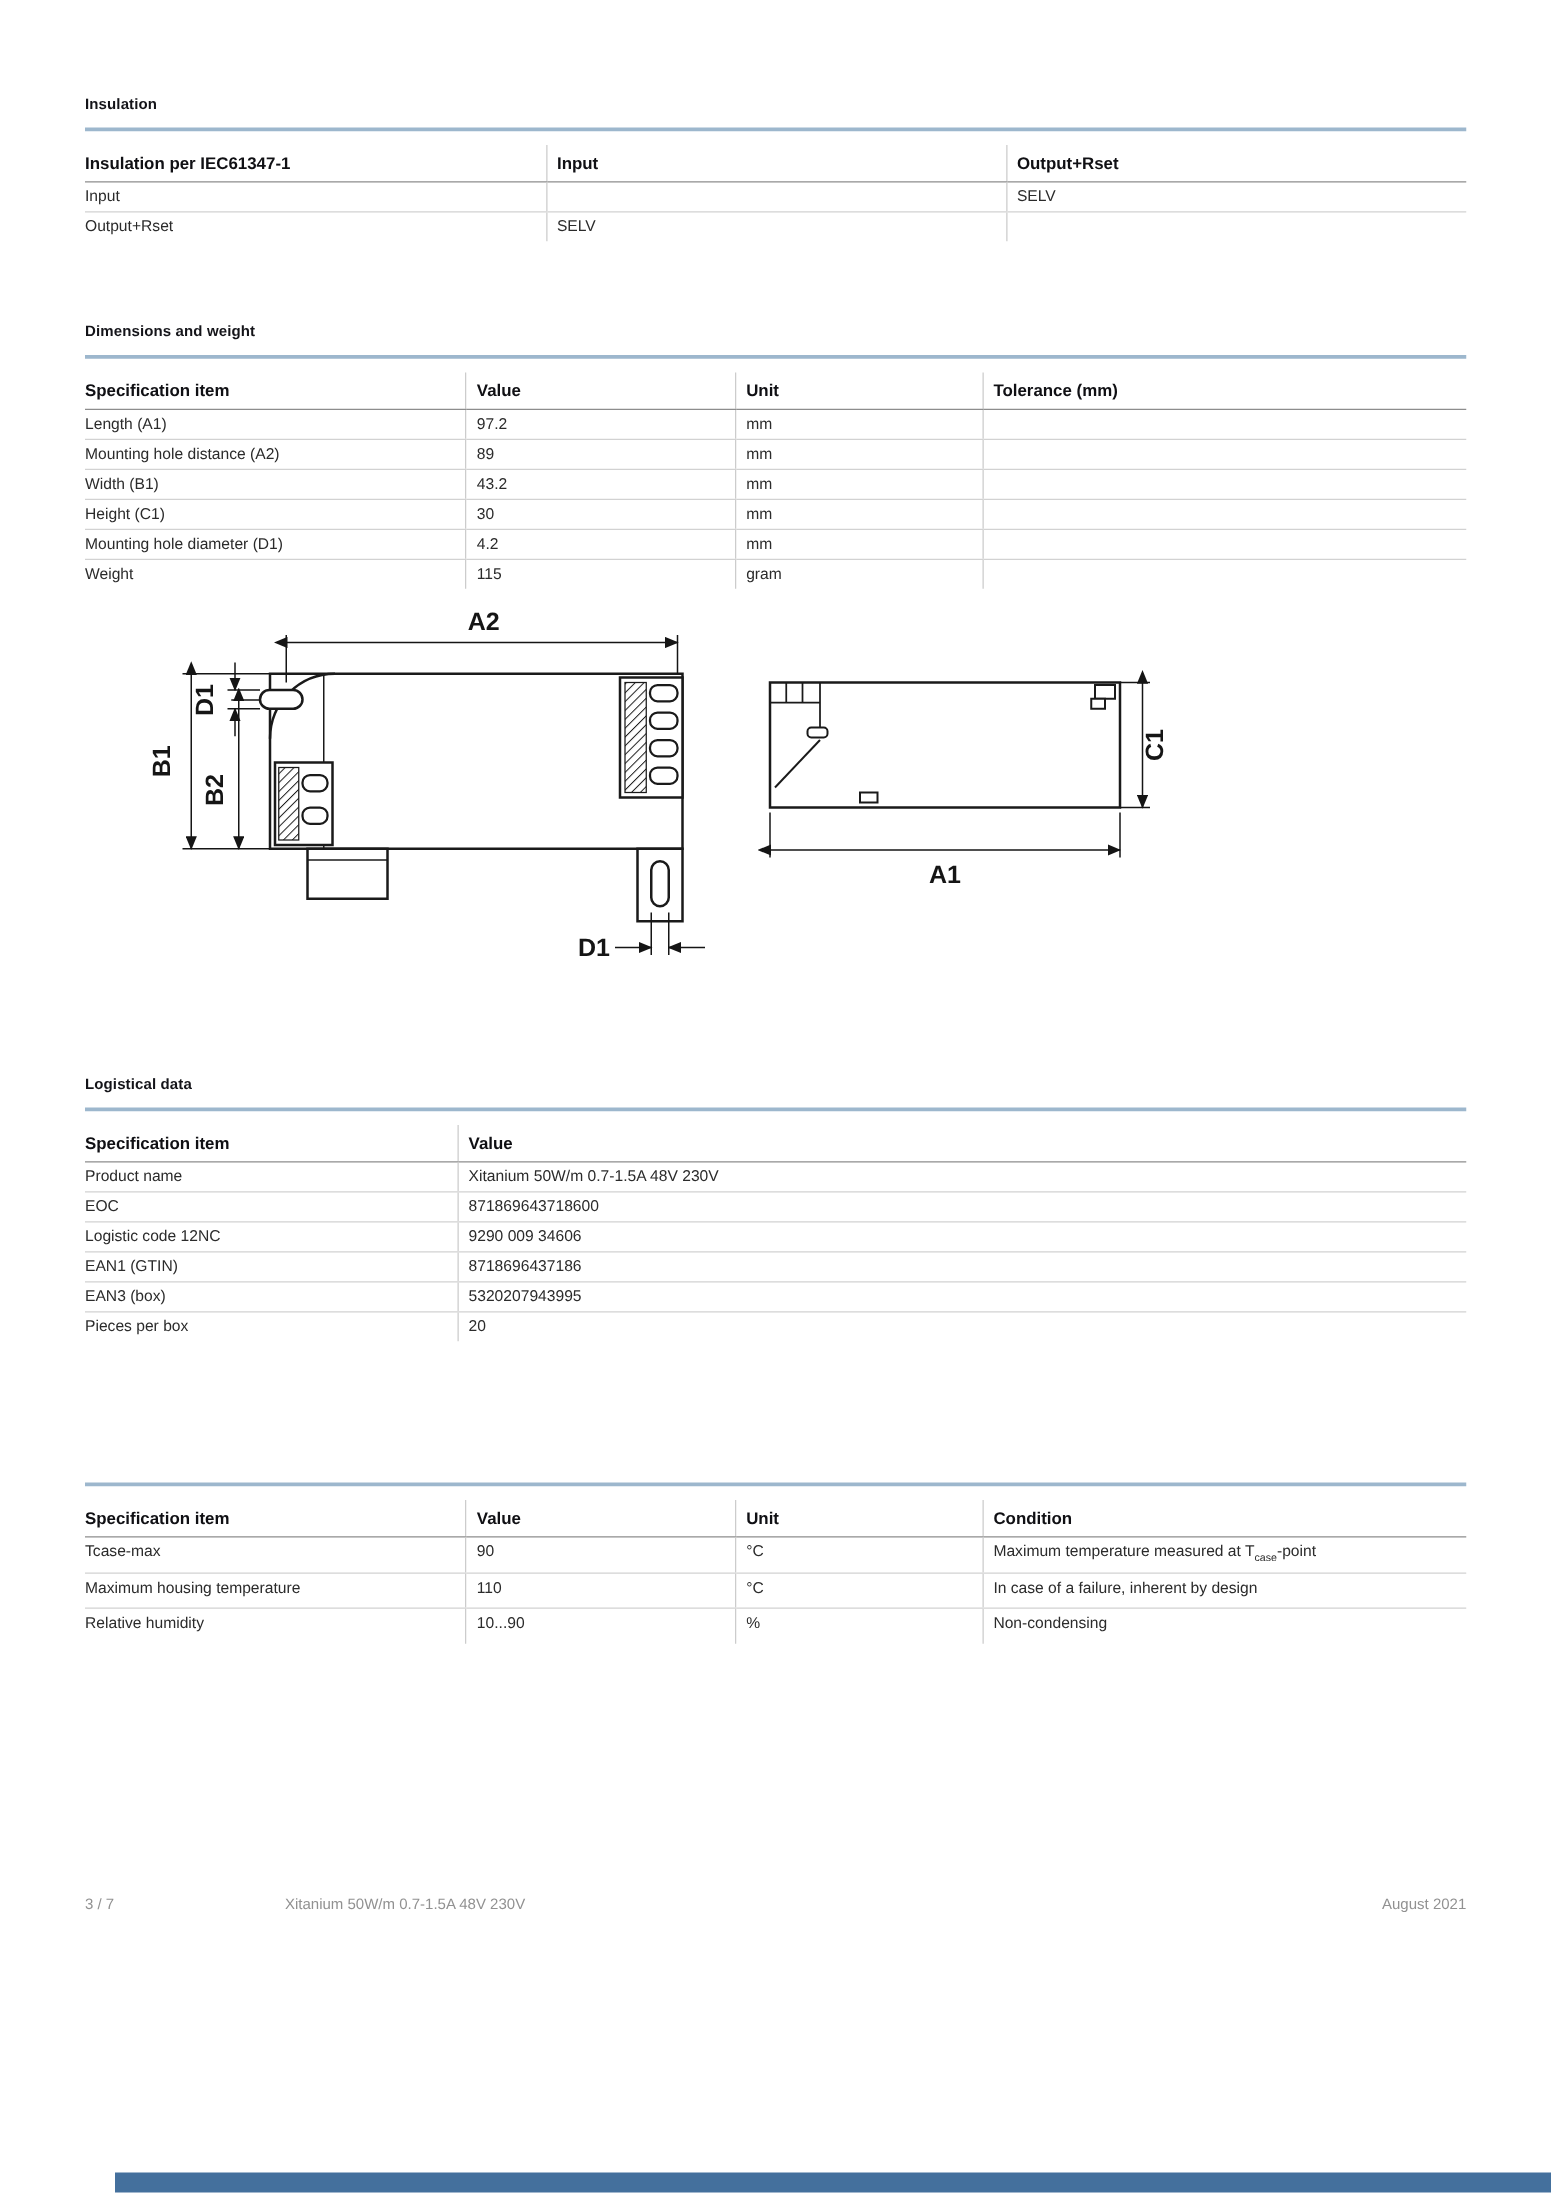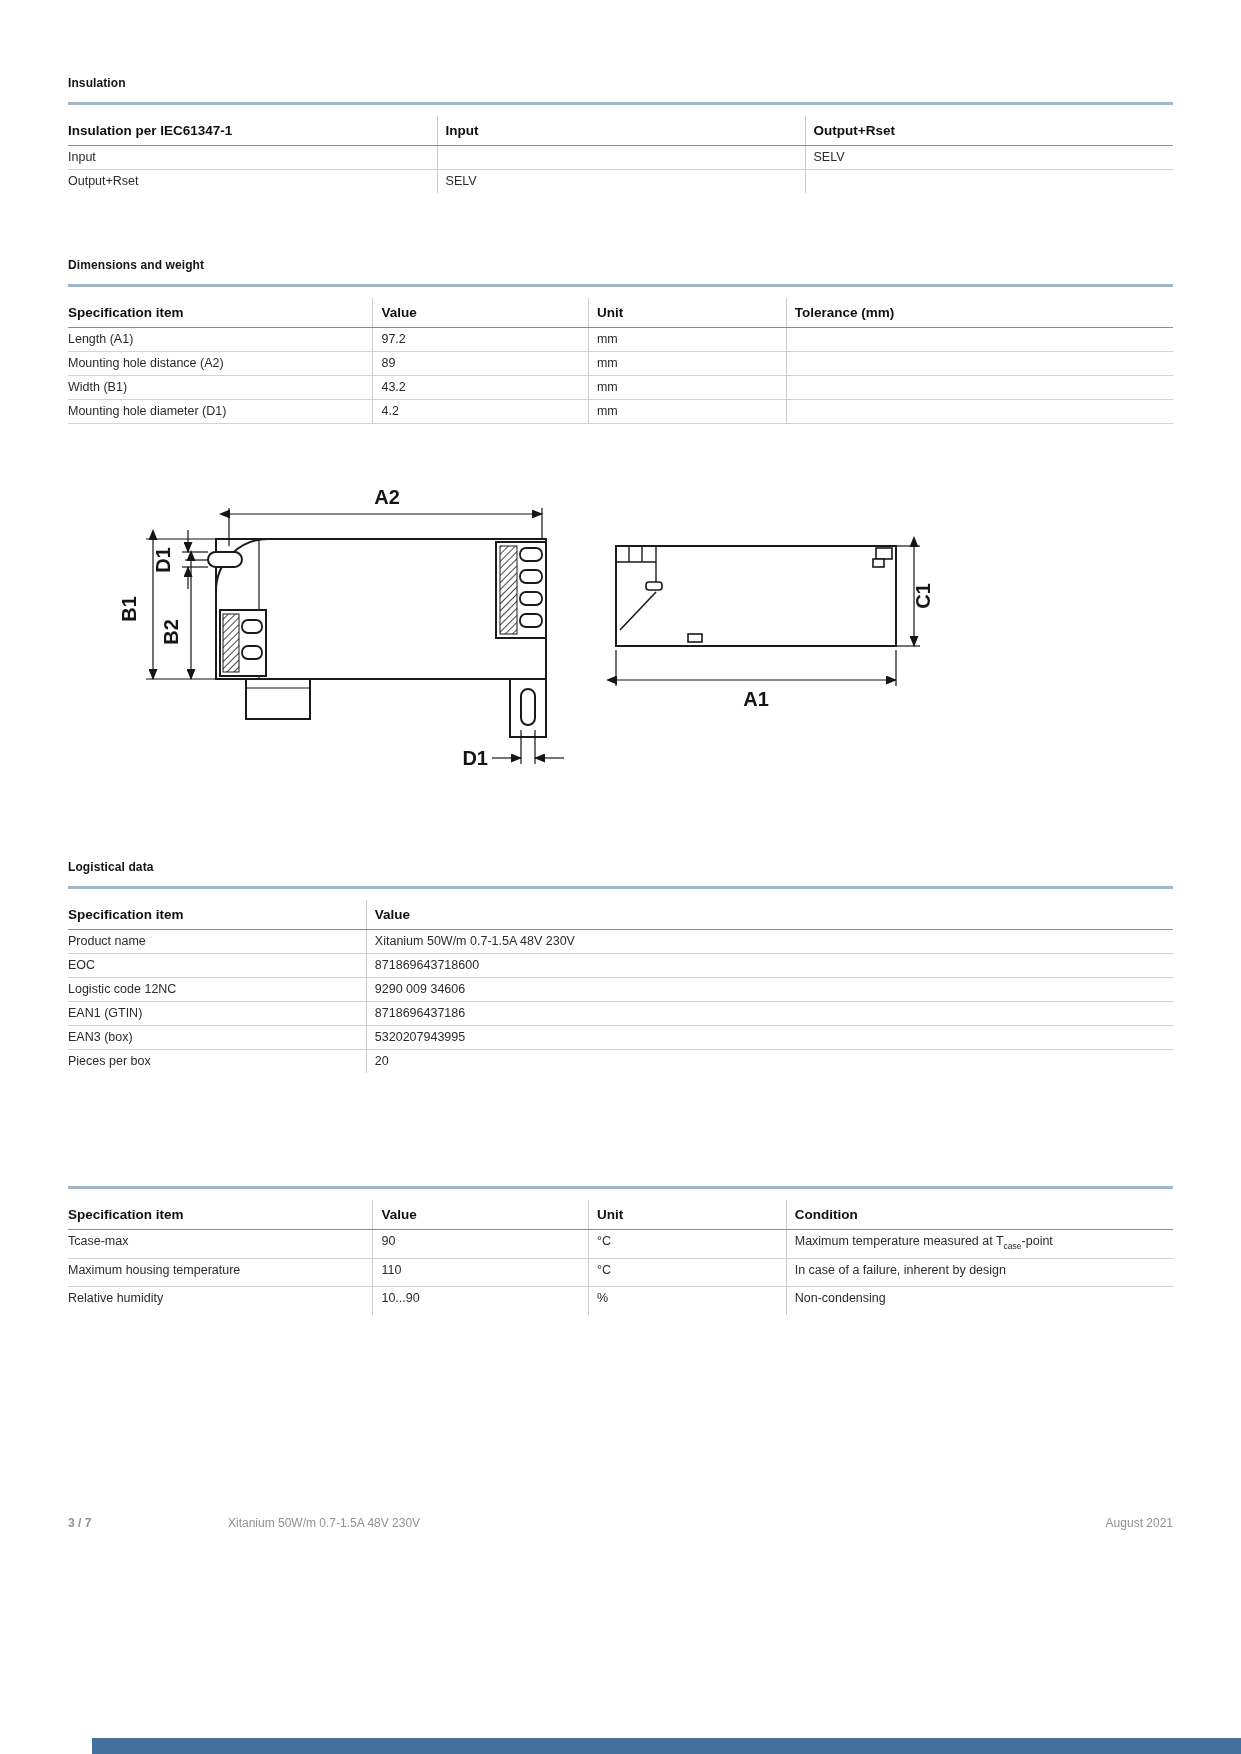--- a/index.html
+++ b/index.html
@@ -29,21 +29,21 @@
   table.tbl tr.last td { border-bottom:none; }
   td.cond { line-height:23px; }
   sub { font-size:8.5px; }
   #drawing { position:absolute; left:96px; top:484px; width:840px; height:330px; }
   #drawing svg text {
     font-family:"Liberation Sans", sans-serif; font-weight:700;
     font-size:20px; fill:#151515;
   }
   #footer { position:absolute; left:68px; right:68px; top:1516px; height:20px;
     font-size:12px; color:#919191; }
-  #footer .f-page { position:absolute; left:0; top:0;font-weight:bold; }
+  #footer .f-page { position:absolute; left:0; top:0; }
   #footer .f-product { position:absolute; left:160px; top:0; }
   #footer .f-date { position:absolute; right:0; top:0; }
   #accent-bar { position:absolute; left:92px; right:0; bottom:0; height:16px;
     background:#44709d; }
 </style>
 </head>
 <body>
 
 <div class="section" style="top:76px">
   <h2 class="section-title">Insulation</h2>
@@ -107,23 +107,35 @@
         <td>mm</td>
         <td></td>
       </tr>
       <tr>
         <td>Width (B1)</td>
         <td>43.2</td>
         <td>mm</td>
         <td></td>
       </tr>
       <tr>
+        <td>Height (C1)</td>
+        <td>30</td>
+        <td>mm</td>
+        <td></td>
+      </tr>
+      <tr>
         <td>Mounting hole diameter (D1)</td>
         <td>4.2</td>
         <td>mm</td>
+        <td></td>
+      </tr>
+      <tr class="last">
+        <td>Weight</td>
+        <td>115</td>
+        <td>gram</td>
         <td></td>
       </tr>
     </tbody>
   </table>
 </div>
 
 <div id="drawing">
   <svg viewBox="0 0 840 330" width="840" height="330">
     <defs>
       <marker id="ar" markerWidth="11" markerHeight="9" refX="10" refY="4.5" orient="auto" markerUnits="userSpaceOnUse">

